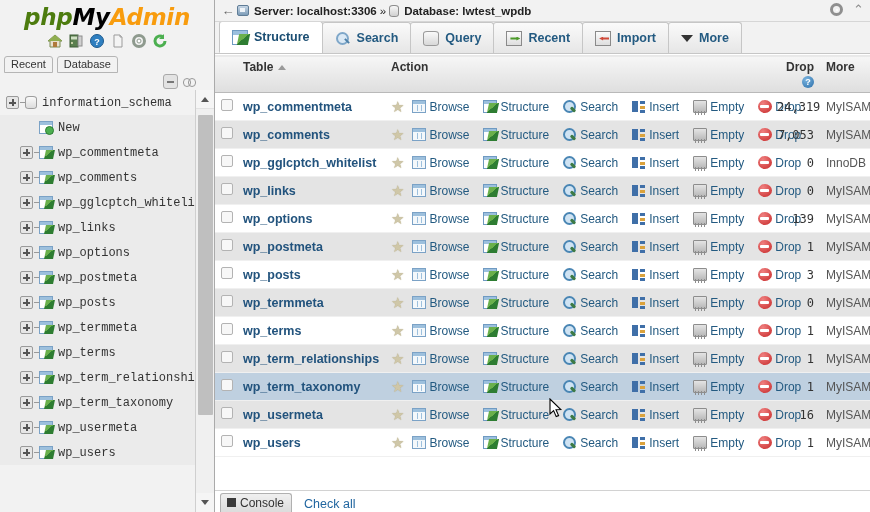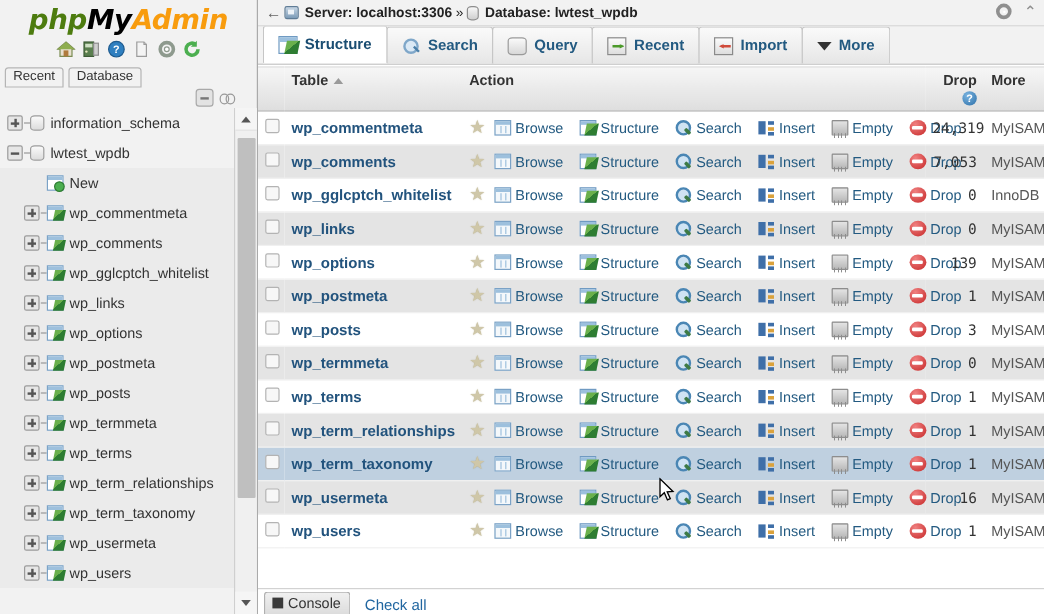--- a/index.html
+++ b/index.html
@@ -76,20 +76,21 @@
   .mini-link:before { left: 0; }
   .mini-link:after { left: 5px; }
 
   #tree {
     position: absolute;
     top: 90px; left: 0;
     width: 232px;
     height: 404px;
     overflow: hidden;
     font-size: 12px;
+    font-family: Liberation Mono, monospace;
   }
   .tnode {
     display: flex; align-items: center;
     height: 25px;
     padding-left: 6px;
     white-space: nowrap;
     position: relative;
   }
   .tnode.child { background: #ebebeb; }
   .tnode.lvl0 { background: #f2f2f2; }
@@ -451,26 +452,20 @@
       <span class="mini-link"></span>
     </div>
 
     <div id="tree">
         <div class="tnode lvl0">
           <span class="expander plus"></span>
           <span class="dash"></span>
           <span class="dbicon"></span>
           <span class="tlabel">information_schema</span>
         </div>
-        <div class="tnode lvl0">
-          <span class="expander "></span>
-          <span class="dash"></span>
-          <span class="dbicon"></span>
-          <span class="tlabel">lwtest_wpdb</span>
-        </div>
         <div class="tnode child indent1">
           <span style="display:inline-block;width:19px;flex:0 0 19px"></span>
           <span class="newicon"></span>
           <span class="tlabel">New</span>
         </div>
         <div class="tnode child indent1">
           <span class="expander plus"></span>
           <span class="dash"></span>
           <span class="tblicon"></span>
           <span class="tlabel">wp_commentmeta</span>

